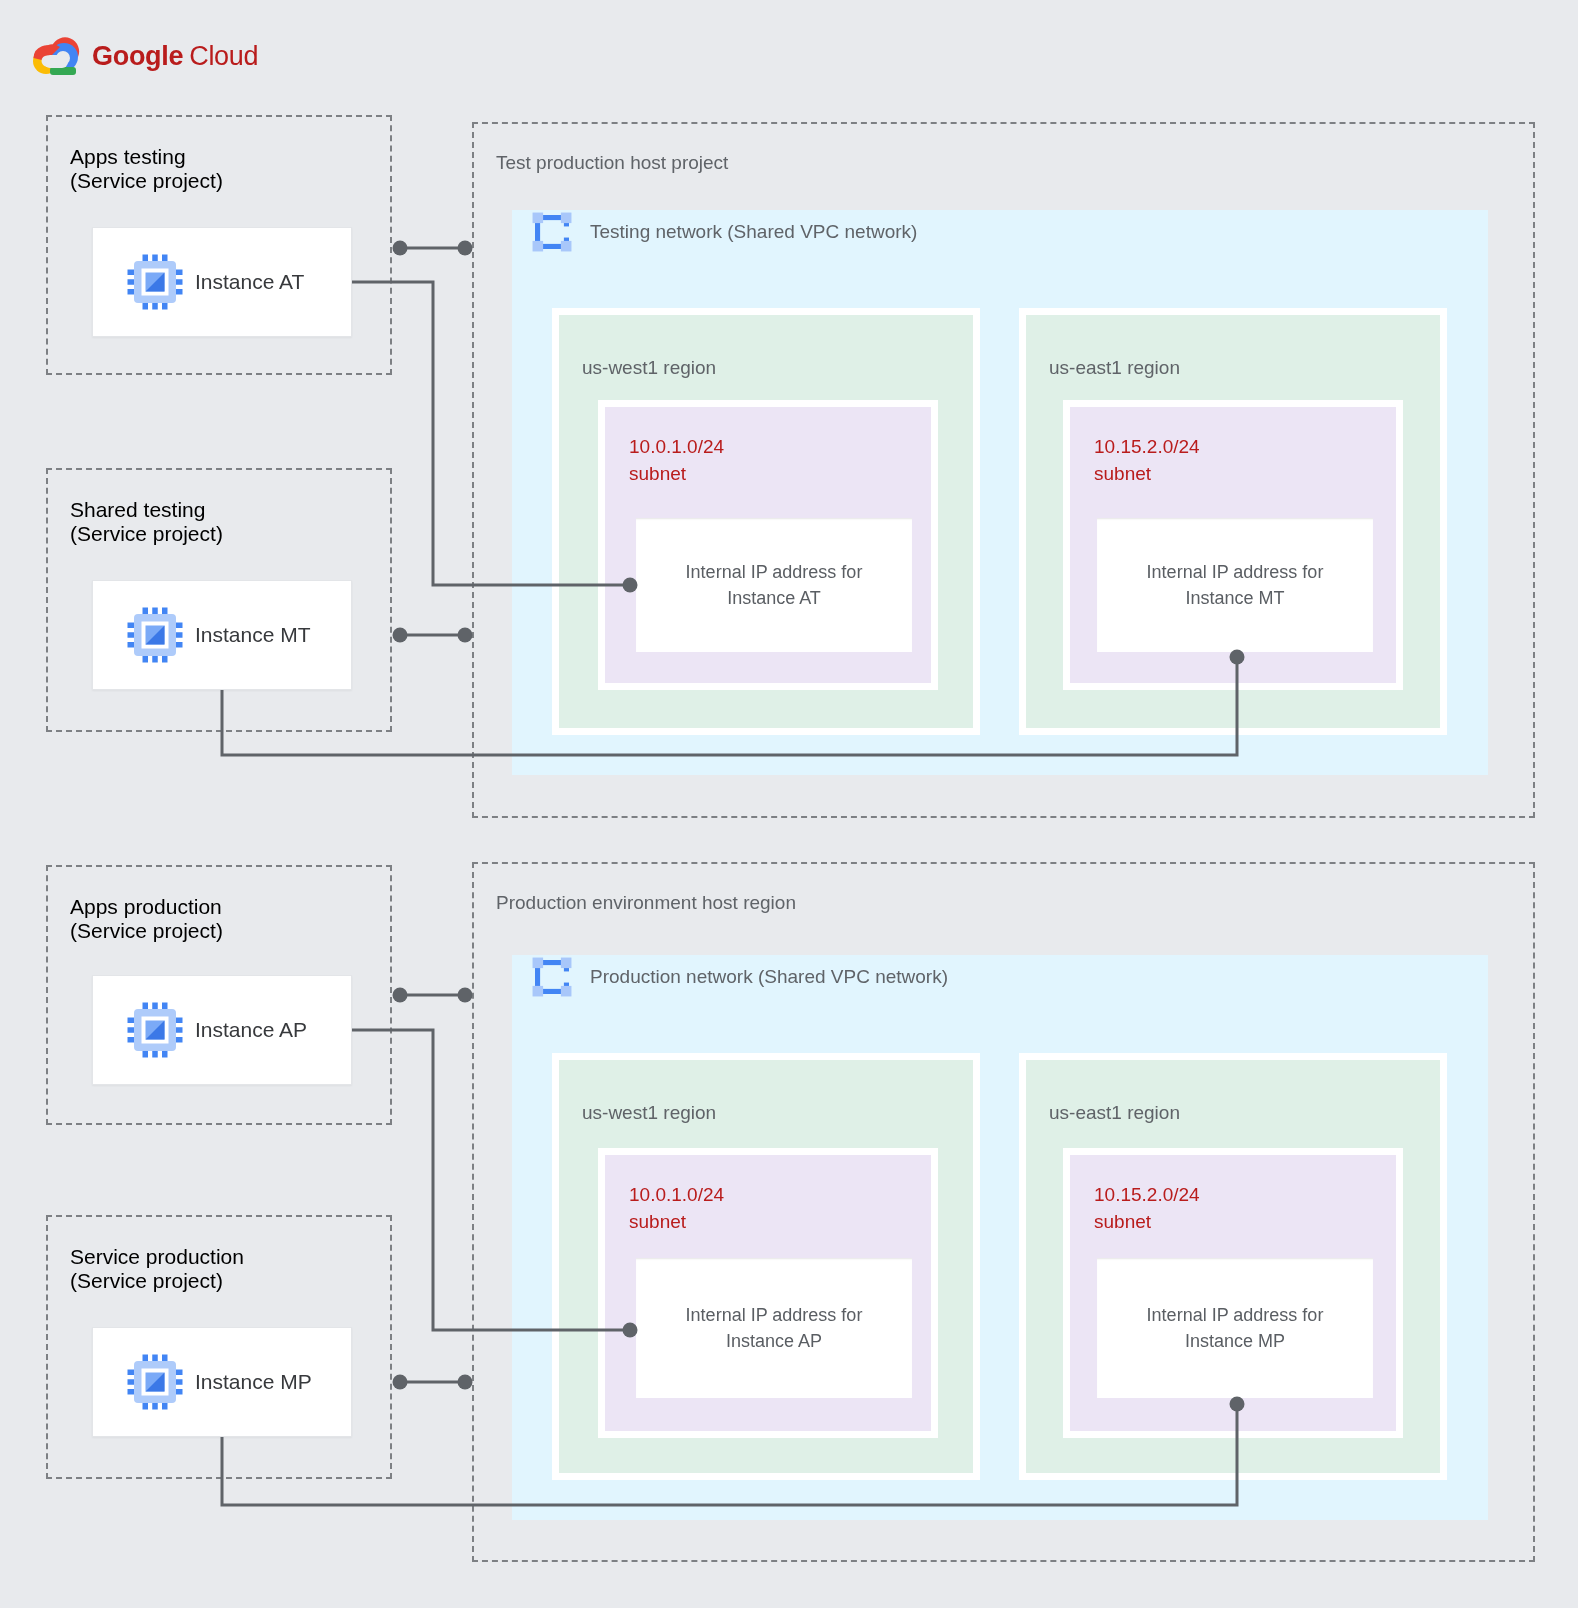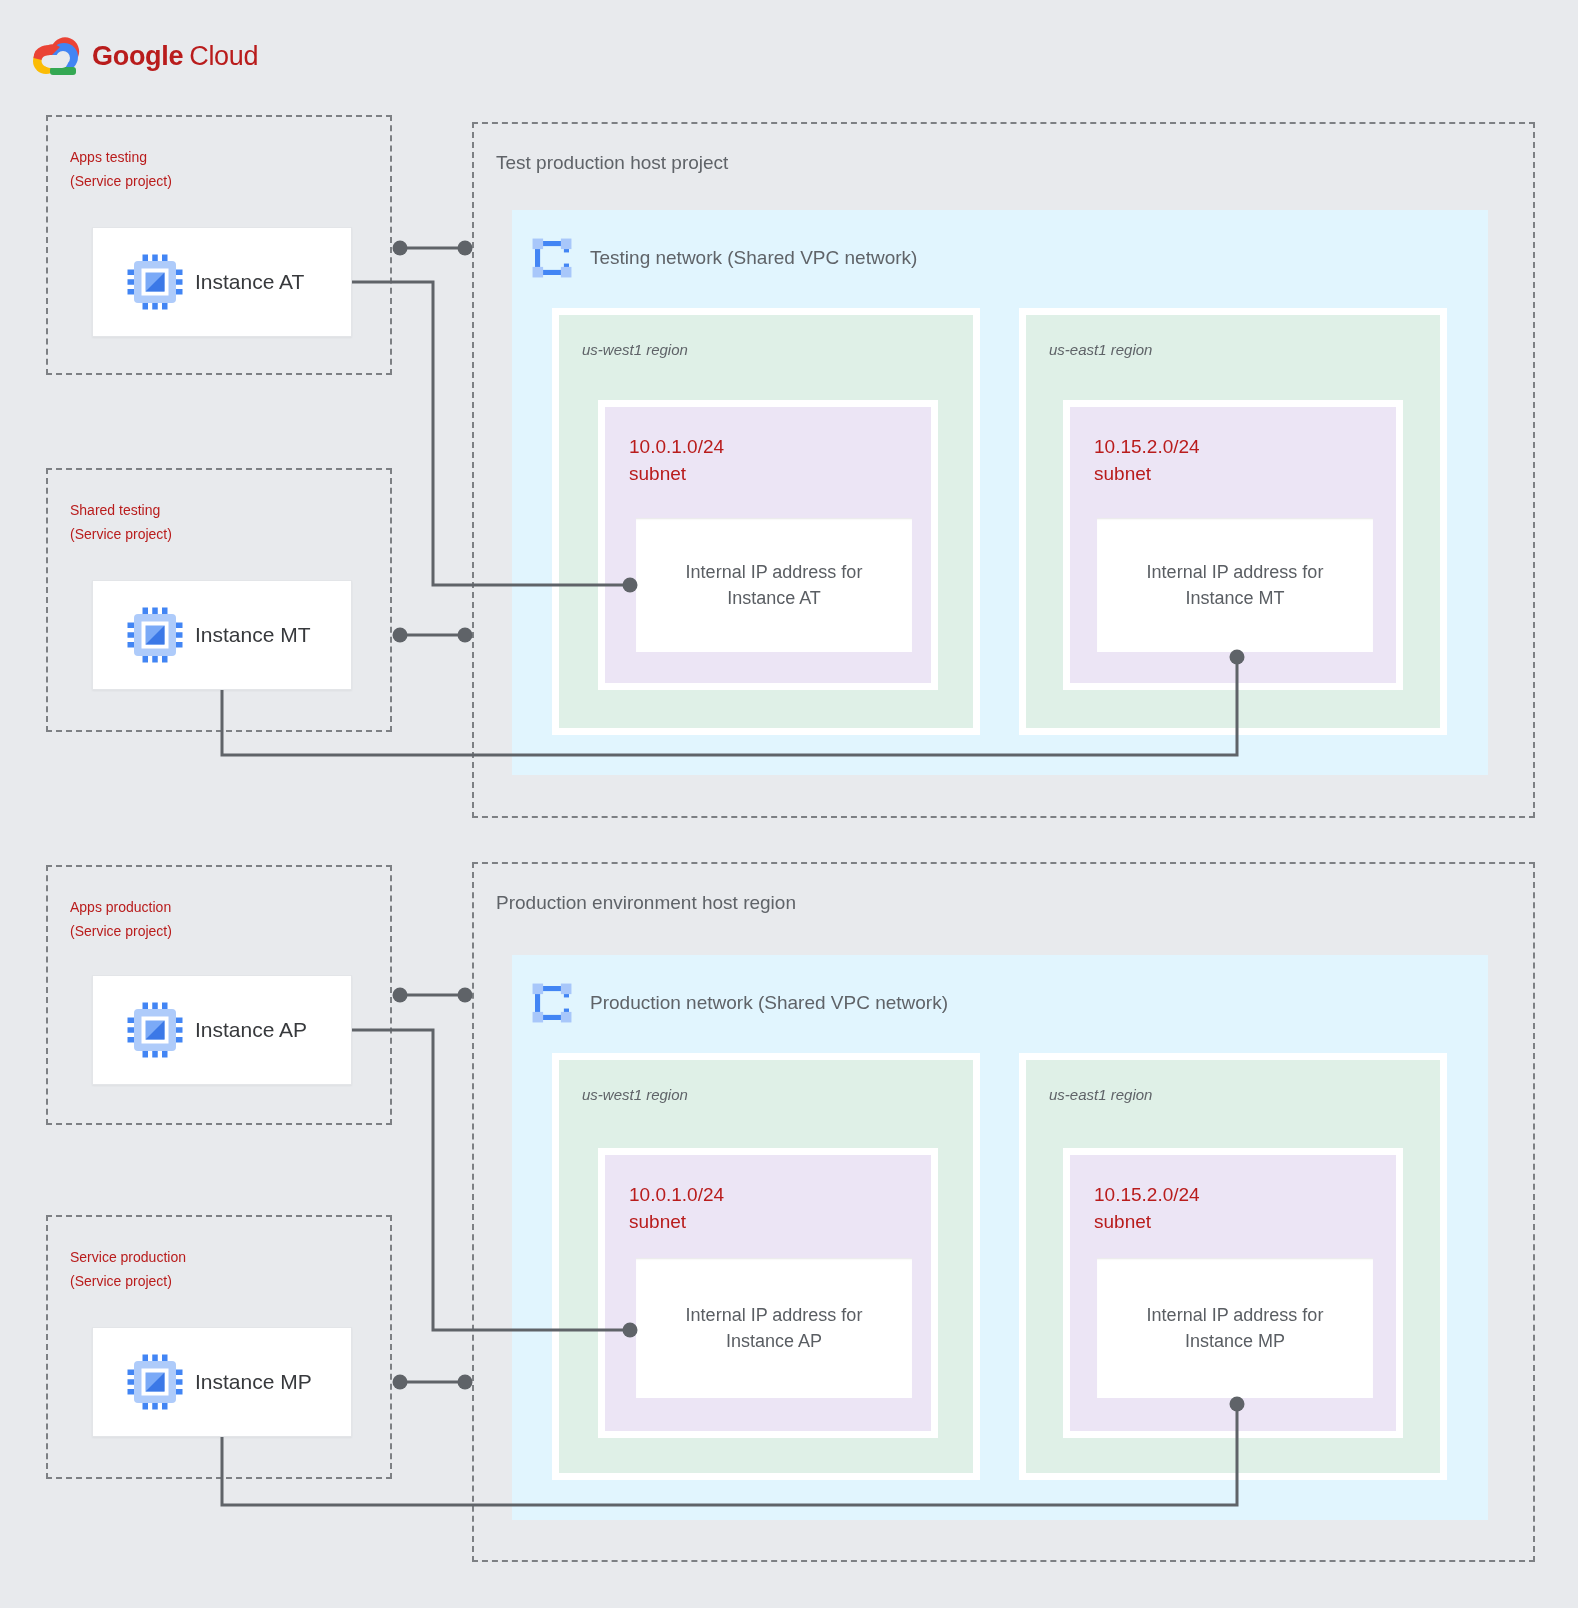--- a/index.html
+++ b/index.html
@@ -1,32 +1,32 @@
 <!DOCTYPE html>
 <html><head>
 <meta charset="utf-8">
 <style>
   html,body{margin:0;padding:0;background:#E8EAED;}
   body{width:1578px;height:1608px;position:relative;overflow:hidden;
        font-family:"Liberation Sans", sans-serif;-webkit-font-smoothing:antialiased;}
   .abs{position:absolute;box-sizing:border-box;}
   
   .dashed-box{border:2px dashed #7D8084;background:transparent;}
-  .dashed-label{position:absolute;left:22px;top:28px;font-size:14px;line-height:24px;color:#b91c1c;}
+  .dashed-label{position:absolute;left:22px;top:28px;font-size:21px;line-height:24px;color:#000000;}
   
   .instance-card{background:#FFFFFF;border:1px solid #E3E5E8;box-shadow:0 1px 2px rgba(0,0,0,.05);
        display:flex;align-items:center;padding-left:32px;}
   .instance-card .label{font-size:21px;color:#37393C;margin-left:10px;white-space:nowrap;}
   
   .host-label{position:absolute;left:22px;top:28px;font-size:19px;color:#5F6368;white-space:nowrap;}
   .network-box{background:#E1F5FE;}
-  .network-head{position:absolute;left:20px;top:28px;display:flex;align-items:center;}
+  .network-head{position:absolute;left:20px;top:2px;display:flex;align-items:center;}
   .network-head .label{font-size:19px;color:#5F6368;margin-left:18px;white-space:nowrap;}
   .region-box{background:#DFF0E7;border:7px solid #FFFFFF;}
-  .region-label{position:absolute;left:23px;top:26px;font-size:15px;color:#5F6368;white-space:nowrap;font-style:italic;}
+  .region-label{position:absolute;left:23px;top:42px;font-size:19px;color:#5F6368;white-space:nowrap;}
   .subnet-box{background:#ECE5F5;border:7px solid #FFFFFF;}
   .subnet-label{position:absolute;left:24px;top:26px;font-size:19px;line-height:27px;color:#b91c1c;}
   .ip-box{background:#FFFFFF;box-shadow:inset 0 2px 2px -1px rgba(0,0,0,.10);
        display:flex;flex-direction:column;align-items:center;justify-content:center;}
   .ip-box .ln{font-size:18px;line-height:26px;font-weight:normal;color:#5A5E63;text-align:center;}
   
   .logo{position:absolute;left:30px;top:34px;display:flex;align-items:center;}
   .logo .wordmark{margin-left:10px;font-size:27px;color:#b91c1c;letter-spacing:-0.3px;}
   .logo .g{font-weight:600;}
   .logo .c{font-weight:400;margin-left:6px;}

